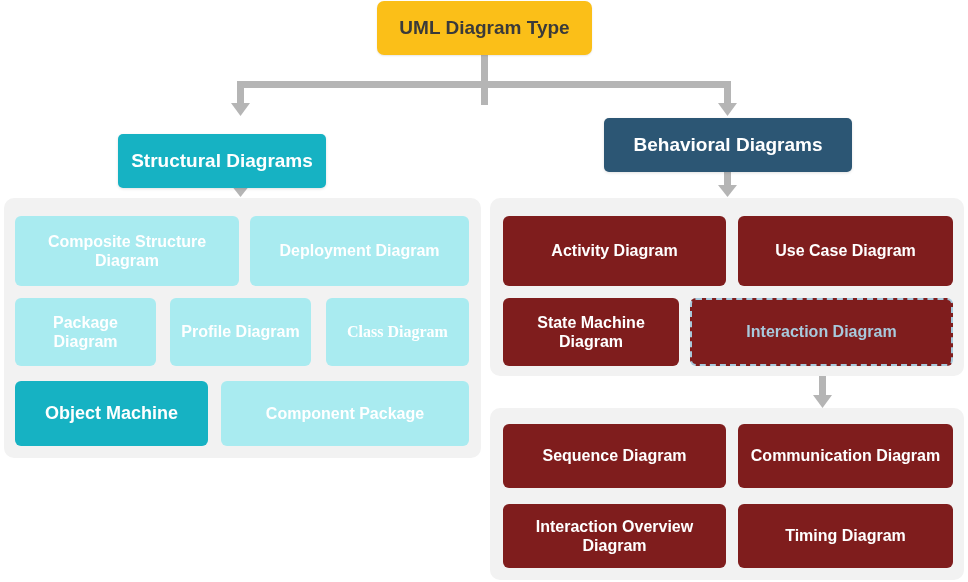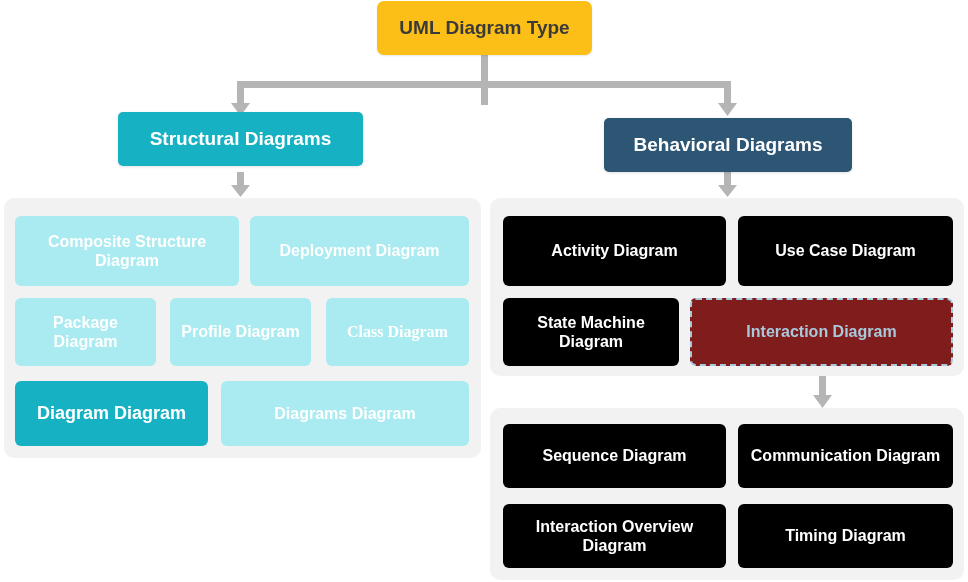--- a/index.html
+++ b/index.html
@@ -80,21 +80,21 @@
     text-align: center;
     border-radius: 6px;
     font-weight: bold;
     font-size: 16px;
     line-height: 1.2;
     color: #ffffff;
     padding: 4px 6px;
   }
   .leaf-cyan      { background: #A9EBF0; }
   .leaf-cyan-dark { background: #16B2C3; }
-  .leaf-blue      { background: #000000; }
+  .leaf-blue      { background: #7f1d1d; }
   .leaf-dashed {
     background: #7f1d1d;
     border: 2px dashed #A8C9DC;
     color: #A8C9DC;
   }
 </style>
 </head>
 <body>
 
 <div class="canvas">
@@ -120,21 +120,21 @@
 
       <rect x="819" y="368" width="7" height="30"></rect>
       <polygon points="813,395 832,395 822.5,408"></polygon>
     </g>
   </svg>
 
   <div class="node root-node" style="left:377px; top:1px; width:215px; height:54px;">
     <span>UML Diagram Type</span>
   </div>
 
-  <div class="node branch-node branch-structural" style="left:118px; top:112px; width:245px; height:54px;">
+  <div class="node branch-node branch-structural" style="left:118px; top:134px; width:208px; height:54px;">
     <span>Structural Diagrams</span>
   </div>
 
   <div class="node branch-node branch-behavioral" style="left:604px; top:118px; width:248px; height:54px;">
     <span>Behavioral Diagrams</span>
   </div>
 
   <div class="panel" style="left:4px; top:198px; width:477px; height:260px;">
   </div>
 
@@ -152,25 +152,25 @@
 
   <div class="leaf leaf-cyan" style="left:170px; top:298px; width:141px; height:68px;">
     <span>Profile Diagram</span>
   </div>
 
   <div class="leaf leaf-cyan" style="left:326px; top:298px; width:143px; height:68px;font-family:Liberation Serif, serif;">
     <span>Class Diagram</span>
   </div>
 
   <div class="leaf leaf-cyan-dark" style="left:15px; top:381px; width:193px; height:65px; font-size:18px;">
-    <span>Diagram Diagram</span>
+    <span>Object Machine</span>
   </div>
 
   <div class="leaf leaf-cyan" style="left:221px; top:381px; width:248px; height:65px;">
-    <span>Diagrams Diagram</span>
+    <span>Component Package</span>
   </div>
 
   <div class="panel" style="left:490px; top:198px; width:474px; height:178px;">
   </div>
 
   <div class="leaf leaf-blue" style="left:503px; top:216px; width:223px; height:70px;">
     <span>Activity Diagram</span>
   </div>
 
   <div class="leaf leaf-blue" style="left:738px; top:216px; width:215px; height:70px;justify-content:center;">

